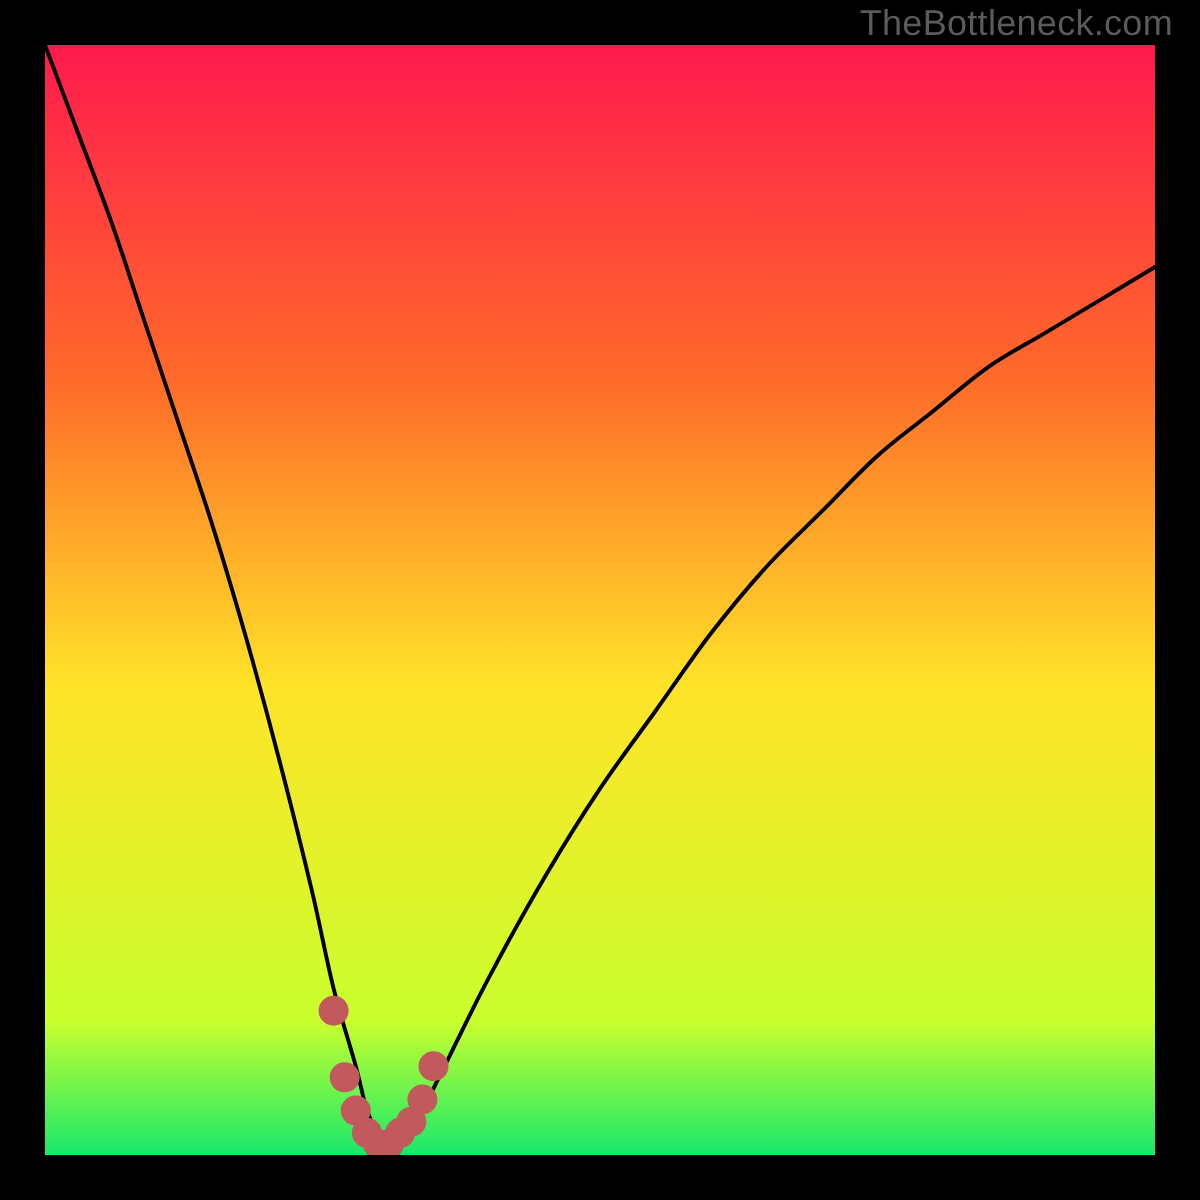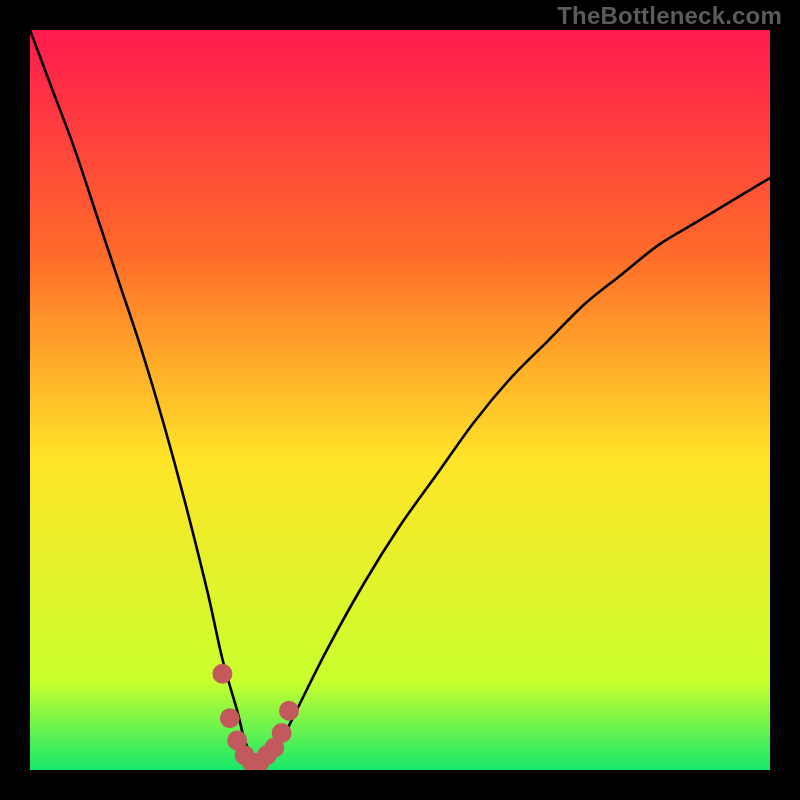--- a/index.html
+++ b/index.html
@@ -16,21 +16,21 @@
     width: 800px;
     height: 800px;
     background: #000;
   }
   .watermark {
     position: absolute;
     top: 2px;
     right: 18px;
     color: #5b5b5b;
     font-size: 24px;
-    font-weight: 700;
+    font-weight: 400;
     letter-spacing: 0.2px;
     z-index: 10;
     user-select: none;
   }
   .plot-area {
     position: absolute;
     top: 30px;
     left: 30px;
     width: 740px;
     height: 740px;

